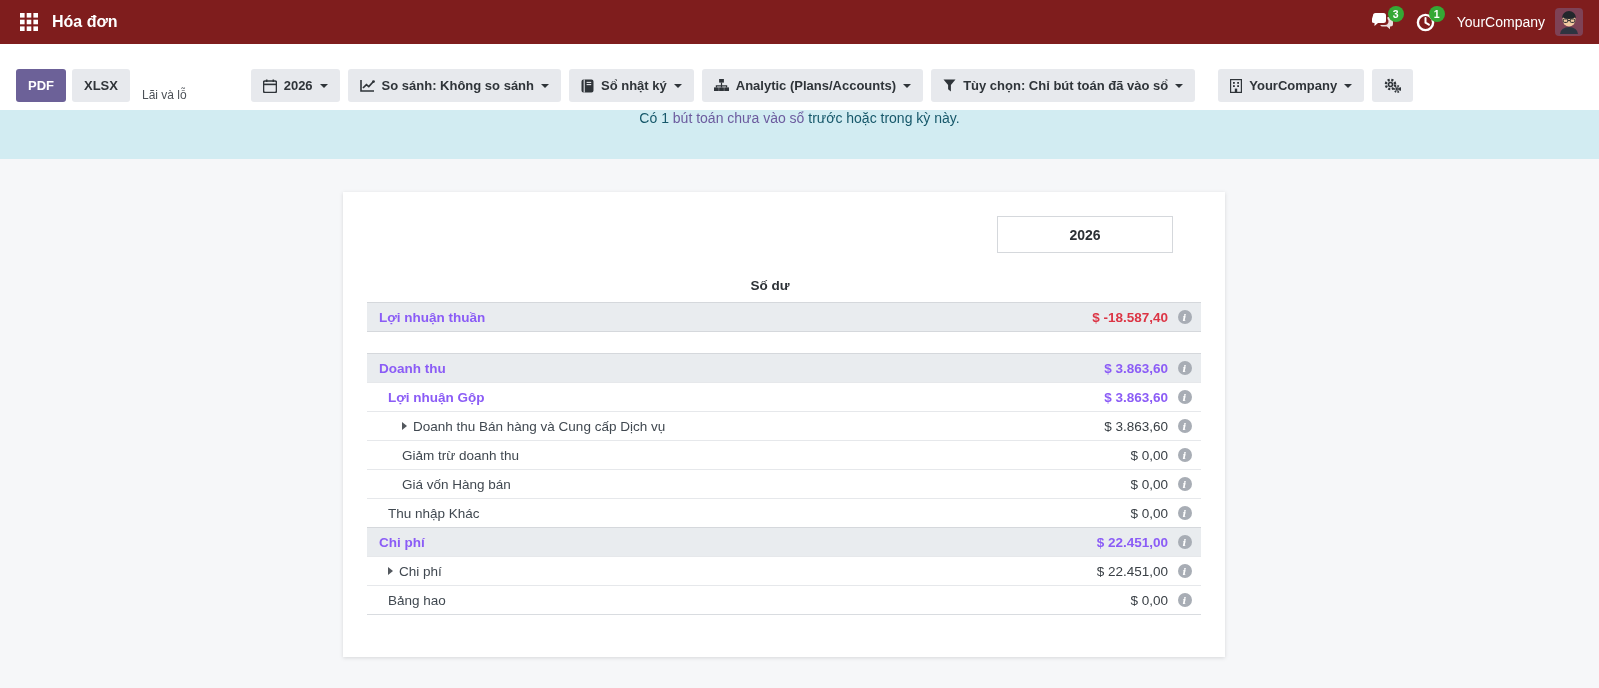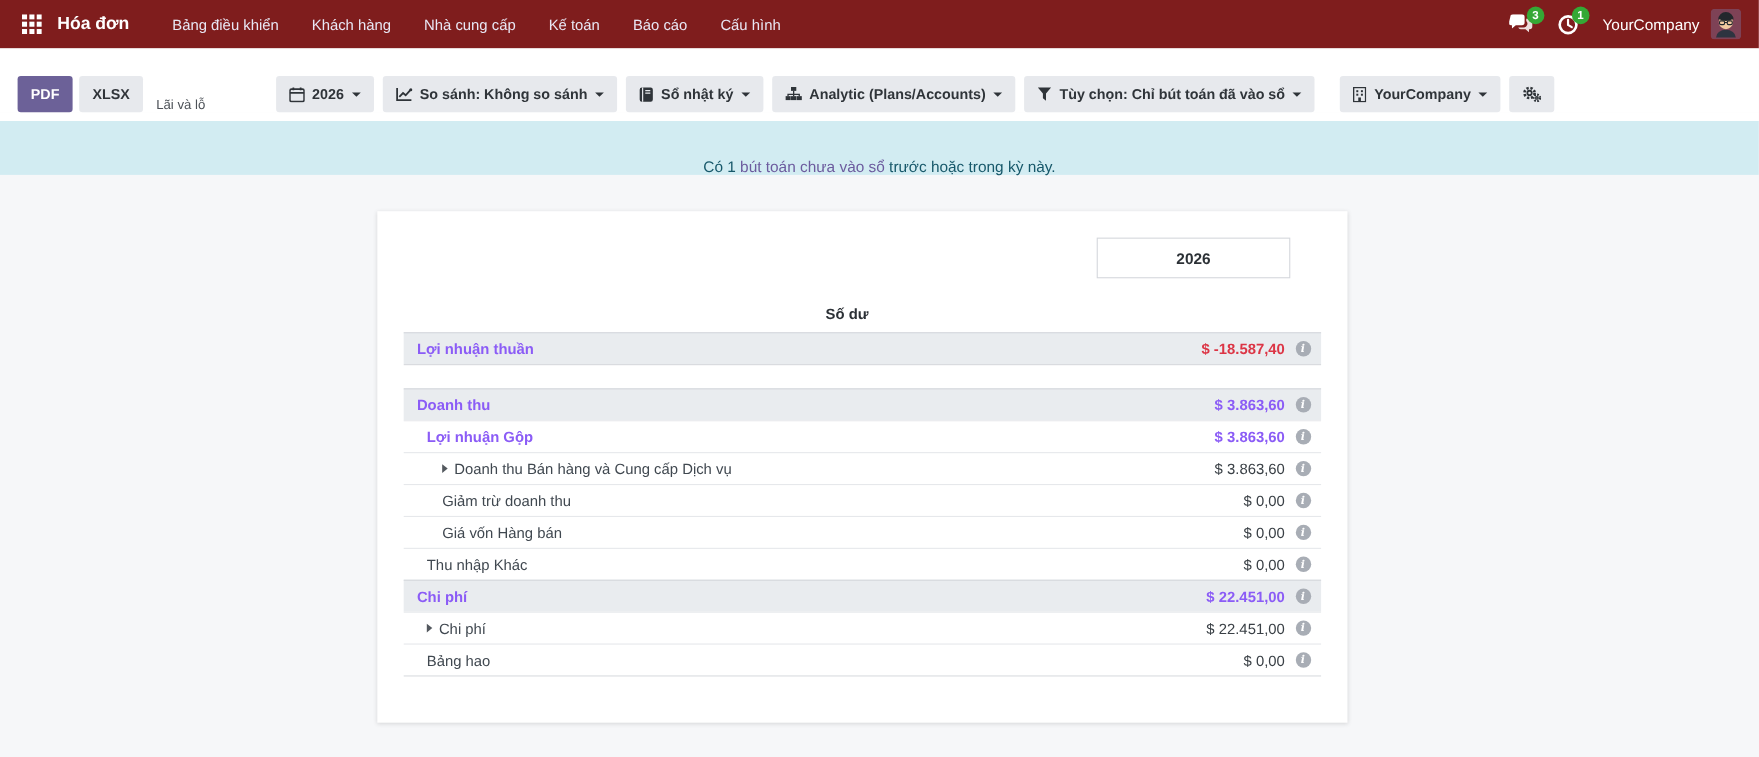--- a/index.html
+++ b/index.html
@@ -27,21 +27,21 @@
   .btn-xlsx { background:#e7e9ed; color:#303439; margin-left:6px; }
   .report-title { font-size:12px; color:#4c5157; margin-left:12px; white-space:nowrap; }
   .filters { display:flex; align-items:center; margin-left:64px; gap:8px; }
   .btn-filter { background:#e7e9ed; color:#2f3439; }
   .btn-filter svg { flex:none; }
   .caret-down { width:0; height:0; border-left:4px solid transparent; border-right:4px solid transparent; border-top:4px solid #2f3439; display:inline-block; }
   .grp-gap { margin-left:15px; }
 
   
   .banner-wrap { background:#fff; padding:8px 0 0 0; }
-  .banner { background:#d2ecf2; color:#17586a; height:49px; display:flex; align-items:flex-end; justify-content:center; font-size:14px; }
+  .banner { background:#d2ecf2; color:#17586a; height:49px; display:flex; align-items:flex-start; justify-content:center; font-size:14px; }
   .banner a { color:#6c5b9e; text-decoration:none; cursor:pointer; }
   .banner span, .banner a { white-space:pre; }
 
   
   .content { padding:33px 0 0 343px; }
   .card { width:882px; height:465px; background:#fff; box-shadow:0 1px 4px rgba(0,0,0,.13); padding:24px 24px 0 24px; }
   .period-row { display:flex; justify-content:flex-end; }
   .period-box { width:176px; height:37px; border:1px solid #d5d8dc; margin-right:28px; display:flex; align-items:center; justify-content:center; font-size:14px; font-weight:bold; color:#2c3136; }
   .col-header-row { display:flex; justify-content:center; margin-top:25px; }
   .col-header { width:176px; margin-right:28px; text-align:center; font-size:13.5px; font-weight:bold; color:#2c3136; }
@@ -74,28 +74,20 @@
       <rect x="0" y="6.7" width="4.6" height="4.6"></rect>
           <rect x="6.7" y="6.7" width="4.6" height="4.6"></rect>
           <rect x="13.4" y="6.7" width="4.6" height="4.6"></rect>
       <rect x="0" y="13.4" width="4.6" height="4.6"></rect>
           <rect x="6.7" y="13.4" width="4.6" height="4.6"></rect>
           <rect x="13.4" y="13.4" width="4.6" height="4.6"></rect>
     </g>
       </svg>
   </div>
   <div class="app-name">Hóa đơn</div>
-  <nav class="nav-menu">
-    <div class="nav-item">Bảng điều khiển</div>
-    <div class="nav-item">Khách hàng</div>
-    <div class="nav-item">Nhà cung cấp</div>
-    <div class="nav-item">Kế toán</div>
-    <div class="nav-item">Báo cáo</div>
-    <div class="nav-item">Cấu hình</div>
-  </nav>
   <div class="nav-spacer"></div>
   <div class="nav-right">
     <div class="icon-btn">
       <svg width="22" height="18" viewBox="0 0 22 18" fill="#ffffff">
         <path d="M1 2.5 a2.5 2.5 0 0 1 2.5 -2.5 h8 a2.5 2.5 0 0 1 2.5 2.5 v5 a2.5 2.5 0 0 1 -2.5 2.5 h-5.5 l-3.5 3 v-3 h-0.5 a2.5 2.5 0 0 1 -2.5 -2.5 z"></path>
         <path d="M15.5 4 h3 a2.5 2.5 0 0 1 2.5 2.5 v4.5 a2.5 2.5 0 0 1 -2.5 2.5 h-0.5 v2.8 l-3.2 -2.8 h-4.3 a2.5 2.5 0 0 1 -2.3 -1.5 h5 a3.5 3.5 0 0 0 2.3 -6z" opacity="0.85"></path>
       </svg>
       <span class="badge">3</span>
     </div>
     <div class="icon-btn">

